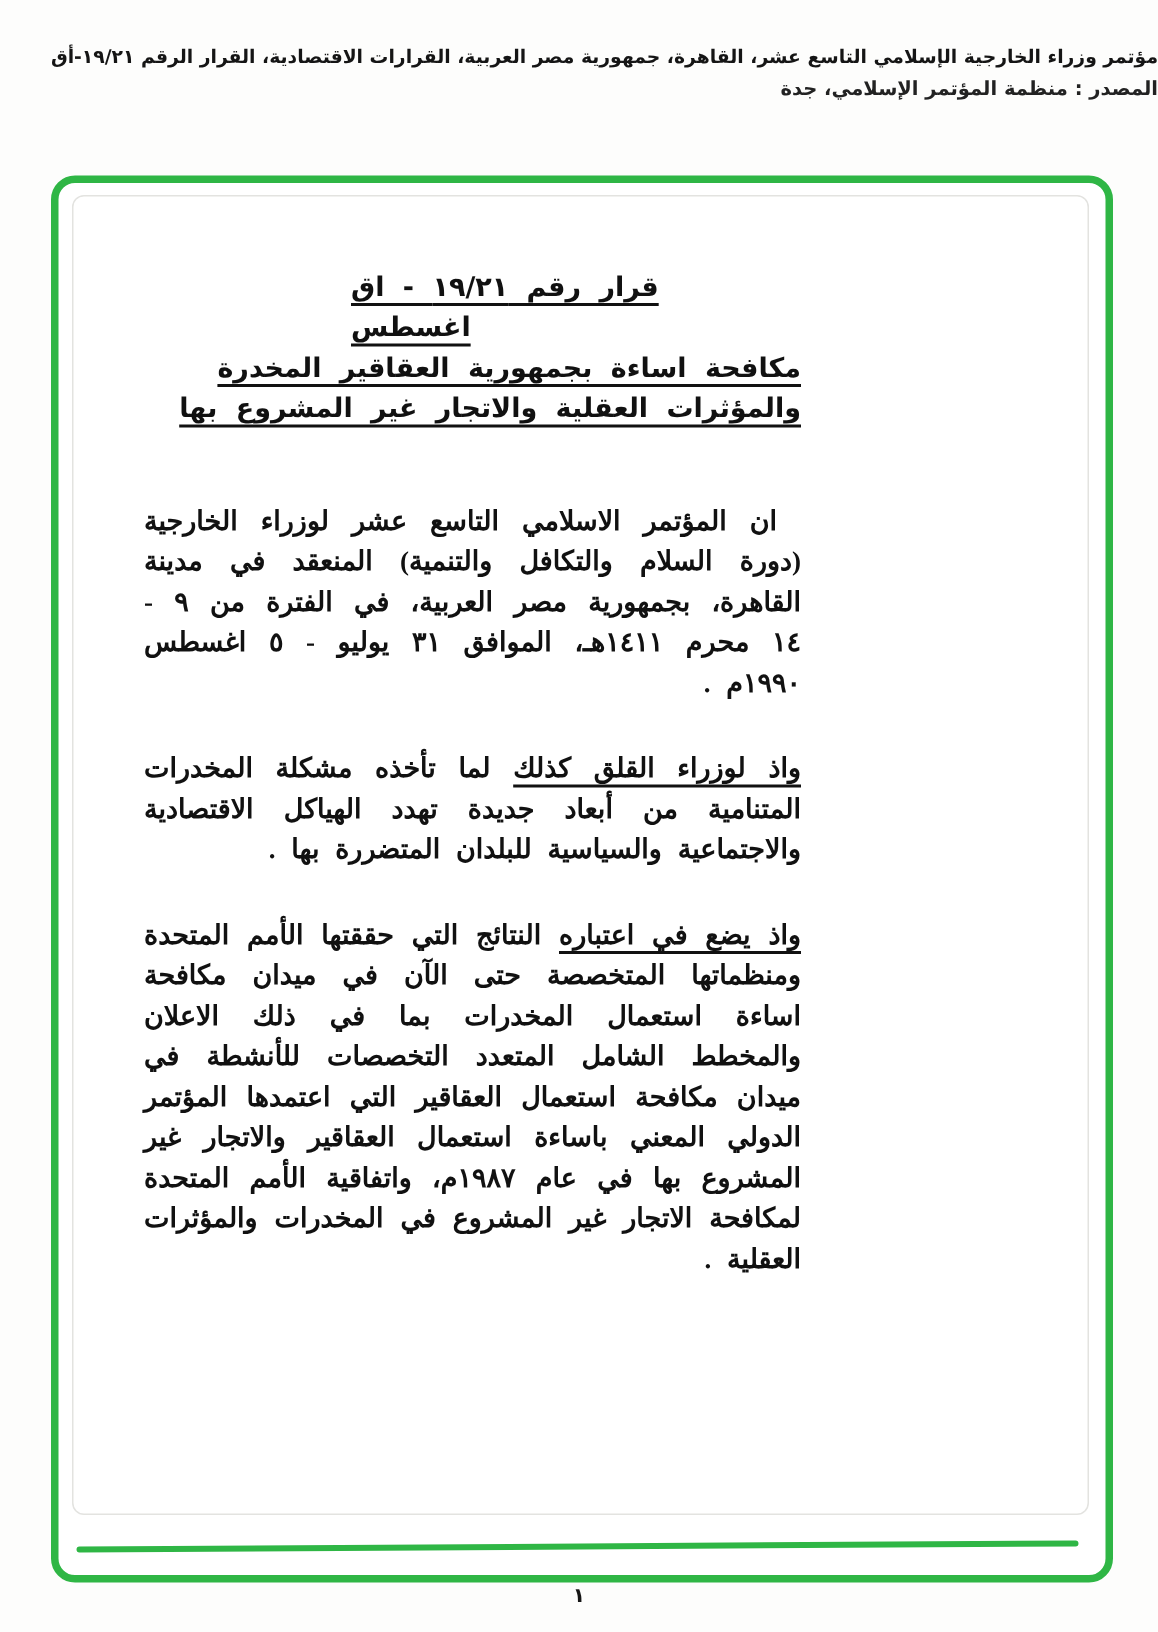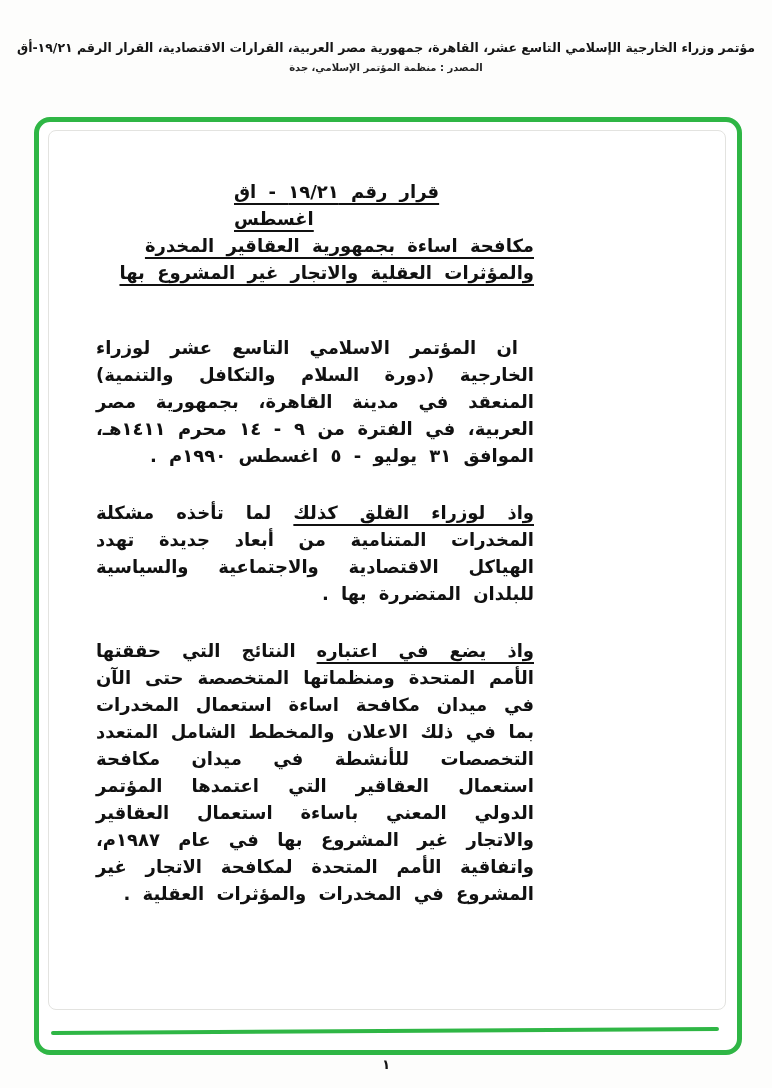--- a/index.html
+++ b/index.html
@@ -2,23 +2,23 @@
 <html lang="ar"><head>
 <meta charset="utf-8">
 <style>
   html,body{margin:0;padding:0;}
   body{
     width:772px;height:1088px;position:relative;overflow:hidden;
     background:#fdfdfc;color:#151515;
     font-family:"DejaVu Sans","Liberation Sans",sans-serif;
   }
   
-  .page-header{position:absolute;top:40px;left:0;right:0;text-align:center;direction:rtl;}
+  .page-header{position:absolute;top:30px;left:0;right:0;direction:rtl;}
   .header-line1{font-size:12.5px;font-weight:700;letter-spacing:.2px;}
-  .header-line2{font-size:10px;font-weight:700;margin-top:7px;color:#222;}
+  .header-line2{font-size:13px;font-weight:700;margin-top:7px;color:#222;}
 
   
   .doc-frame{
     position:absolute;left:34px;top:117px;width:698px;height:928px;
     border:5px solid #2fb645;border-radius:16px;background:#ffffff;
   }
   .paper-edge{
     position:absolute;left:9px;top:8px;width:676px;height:878px;
     border:1px solid #e3e3e0;border-radius:8px;
   }
@@ -37,21 +37,21 @@
     direction:rtl;text-align:left;padding-left:138px;
     margin:0 0 48px 0;line-height:27px;
   }
   .title-line{
     text-decoration:underline;
     text-decoration-thickness:1.5px;
     text-underline-offset:5px;
     white-space:nowrap;
   }
   .para{
-    margin:0 0 30px 0;text-align:justify;
+    margin:0 0 30px 0;text-align:justify;font-family:Liberation Serif, serif;
   }
   .para.first{text-indent:16px;}
   .para .lead{
     text-decoration:underline;
     text-decoration-thickness:1.5px;
     text-underline-offset:5px;
   }
   .page-number{
     position:absolute;bottom:16px;left:0;right:0;text-align:center;
     font-size:13.5px;font-weight:700;

